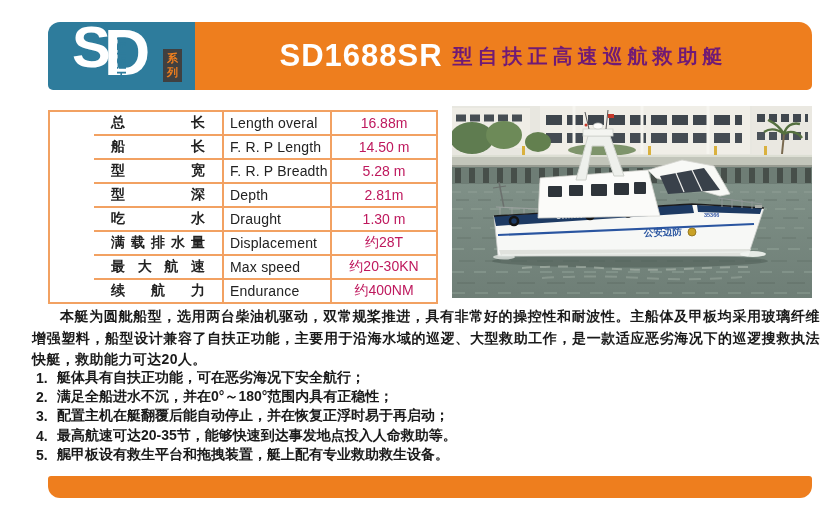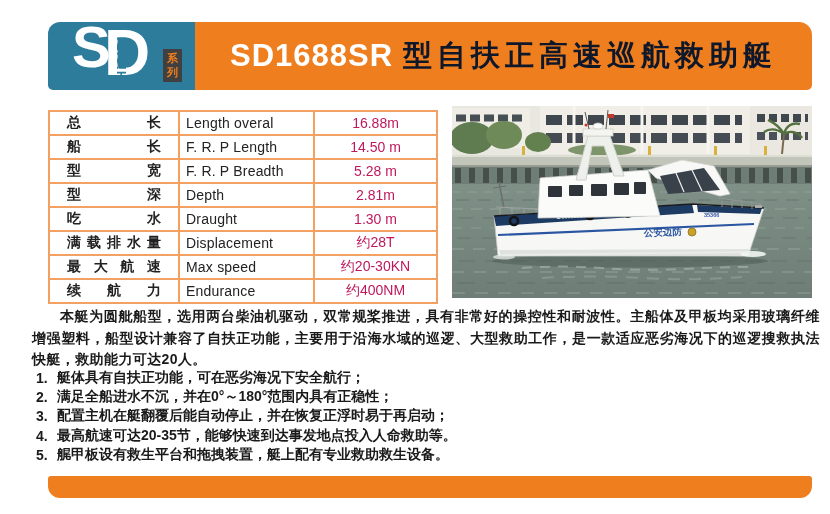--- a/index.html
+++ b/index.html
@@ -9,29 +9,29 @@
   
   .header{position:absolute;left:48px;top:22px;width:764px;height:68px;display:flex;}
   .logo-block{position:relative;width:147px;height:68px;background:#2e7c9c;border-radius:12px 0 0 5px;flex:none;overflow:hidden;}
   .logo-s{position:absolute;left:24px;top:-9px;font-size:58px;font-weight:900;color:#ffffff;letter-spacing:-2px;}
   .logo-d{position:absolute;left:56px;top:-6px;font-size:64px;font-weight:900;color:#ffffff;}
   .logo-vert{position:absolute;left:73px;top:36px;transform:translate(-50%,-50%) rotate(-90deg);font-size:13px;font-weight:800;color:#2e7c9c;letter-spacing:1px;white-space:nowrap;}
   .series-box{position:absolute;right:13px;bottom:8px;width:19px;height:33px;background:#404040;display:flex;align-items:center;justify-content:center;}
   .series-box span{display:block;width:12px;font-size:11px;line-height:1.25;font-weight:700;color:#ee7e1e;word-break:break-all;text-align:center;}
   .banner{flex:1;background:#ee7e1e;border-radius:0 13px 5px 0;display:flex;align-items:center;justify-content:center;}
   .banner .model{font-size:31px;font-weight:800;color:#fff;letter-spacing:1px;}
-  .banner .title-cn{font-size:29px;font-weight:700;color:#0f172a;letter-spacing:5px;margin-left:10px;}
-
-  
-  .spec-table{position:absolute;left:48px;top:110px;width:390px;border:2px solid #f2a162;box-sizing:border-box;background:#fff;}
+  .banner .title-cn{font-size:20px;font-weight:700;color:#701a75;letter-spacing:5px;margin-left:10px;}
+
+  
+  .spec-table{position:absolute;left:48px;top:110px;width:390px;border:2px solid #f2a162;box-sizing:border-box;background:#fff;padding-left:44px;}
   .trow{display:flex;height:22px;align-items:center;border-bottom:2px solid #f2a162;}
   .trow:last-child{border-bottom:none;}
   .tc{box-sizing:border-box;font-size:14px;}
   .tc.cn{width:128px;padding:0 17px;text-align:justify;text-align-last:justify;font-weight:700;color:#222;flex:none;}
-  .tc.en{width:135px;padding-left:6px;border-left:2px solid #f2a162;height:100%;display:flex;align-items:center;color:#222;font-weight:500;flex:none;letter-spacing:0.2px;}
+  .tc.en{width:108px;padding-left:6px;border-left:2px solid #f2a162;height:100%;display:flex;align-items:center;color:#222;font-weight:500;flex:none;letter-spacing:0.2px;}
   .tc.val{flex:1;border-left:2px solid #f2a162;height:100%;display:flex;align-items:center;justify-content:center;color:#be185d;font-weight:500;}
 
   
   .photo{position:absolute;left:452px;top:106px;width:360px;height:192px;}
 
   
   .desc{position:absolute;left:32px;top:292px;width:788px;font-size:14px;line-height:21.5px;font-weight:600;text-align:justify;text-indent:2em;letter-spacing:0.4px;}
   .features{position:absolute;left:36px;top:368px;width:780px;}
   .feat{display:flex;height:19.4px;align-items:center;font-size:14px;font-weight:600;}
   .feat-num{width:21px;flex:none;}

